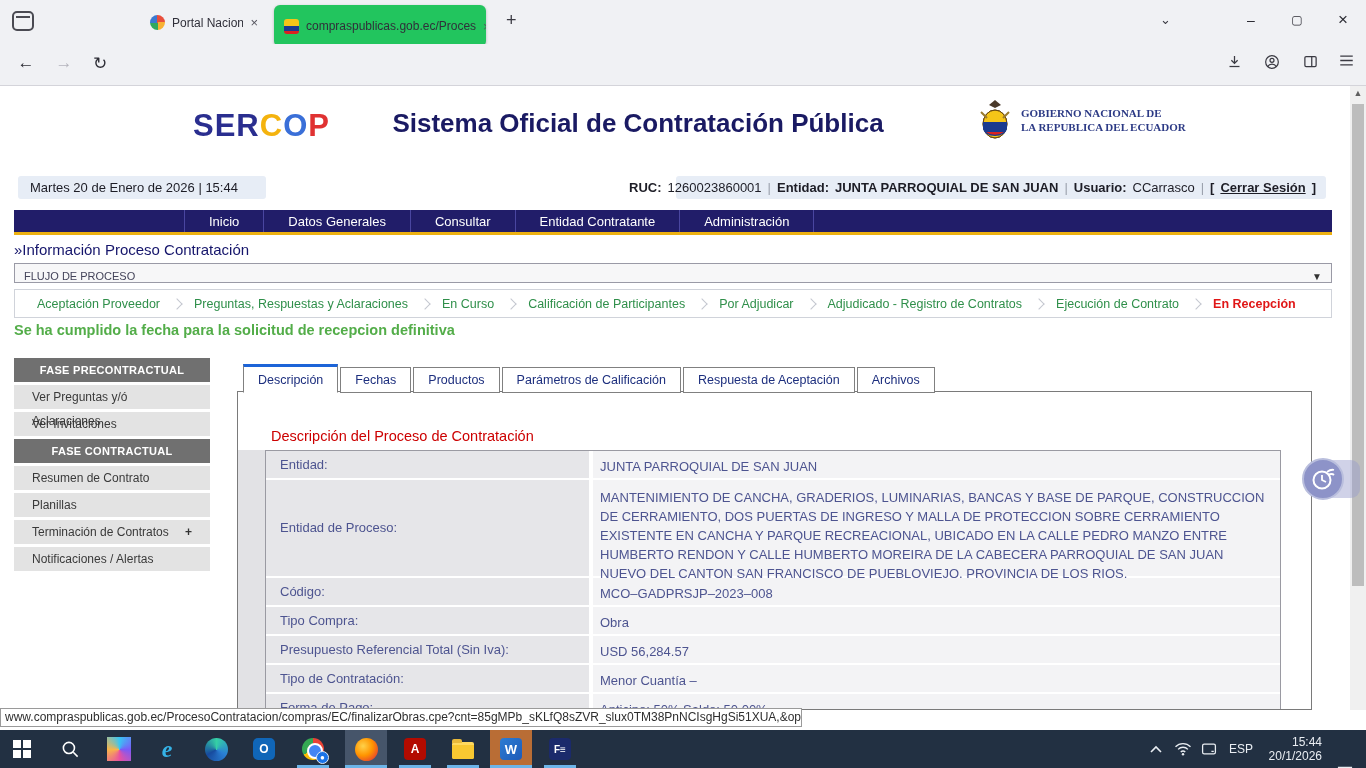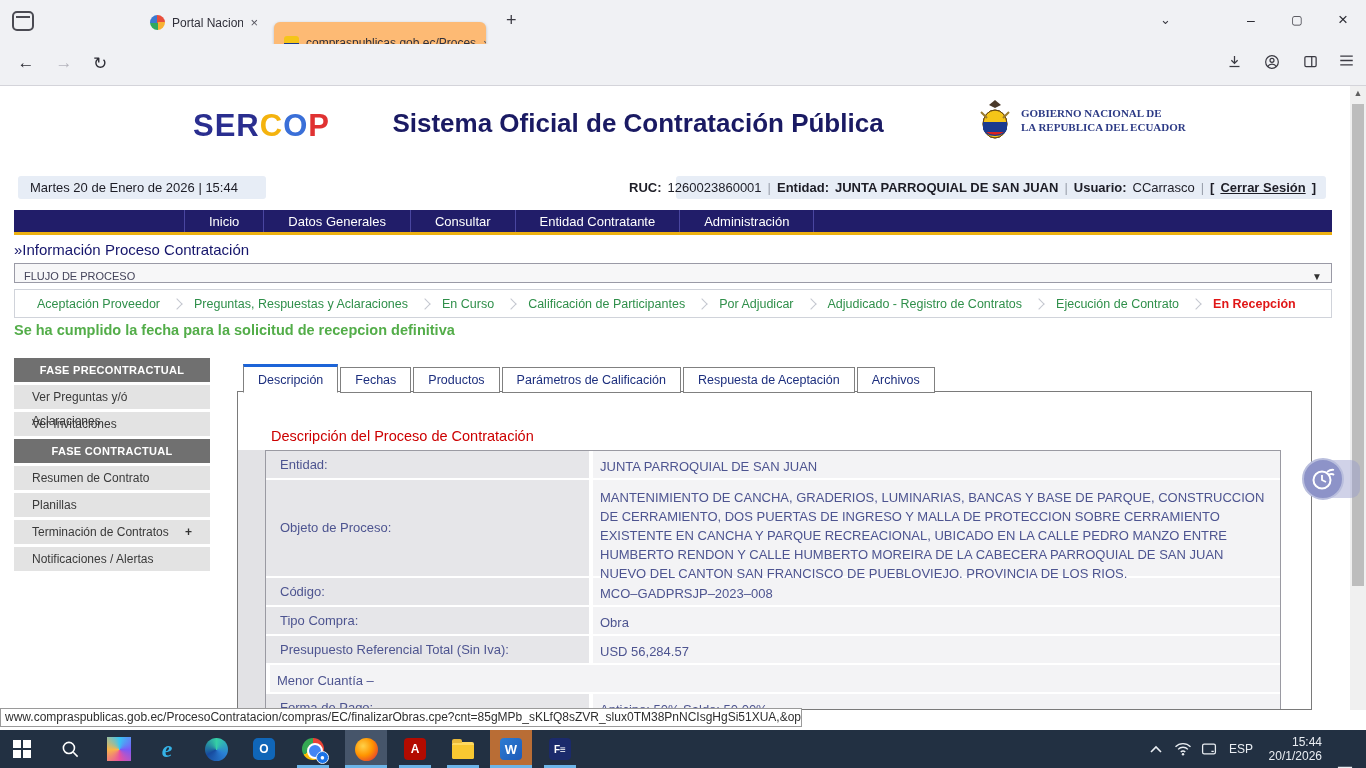--- a/index.html
+++ b/index.html
@@ -6,21 +6,21 @@
   html,body{width:1366px;height:768px;overflow:hidden}
   body{font-family:"Liberation Sans",sans-serif;background:#fff;position:relative;color:#222}
 
   
   #tabbar{position:absolute;left:0;top:0;width:1366px;height:44px;background:#f0f1f4}
   #ffview{position:absolute;left:12px;top:11px;width:22px;height:20px;border:2px solid #4a4a52;border-radius:5px}
   #ffview:before{content:"";position:absolute;left:2px;top:3px;right:2px;height:2px;background:#4a4a52}
   .tab{position:absolute;top:6px;height:33px;display:flex;align-items:center;gap:7px;padding:0 10px;border-radius:6px;font-size:12px;color:#30303a;white-space:nowrap;overflow:hidden}
   #tab1{left:140px;width:128px}
   #tab1 .tab-title{max-width:88px;overflow:hidden;text-overflow:clip}
-  #tab2{left:274px;width:212px;background:#fdba74;box-shadow:0 1px 3px rgba(0,0,0,.25);top:22px;height:42px}
+  #tab2{left:274px;width:212px;background:#22c55e;box-shadow:0 1px 3px rgba(0,0,0,.25);top:5px;height:42px}
   .fav{width:15px;height:15px;border-radius:50%;flex:0 0 15px}
   #fav1{background:conic-gradient(#e84e3c 0 25%,#f8b133 0 50%,#31a85f 0 75%,#3b79d1 0 100%)}
   #fav2{background:linear-gradient(180deg,#f5c518 0 50%,#1a3a8f 50% 78%,#d92121 78% 100%);border-radius:3px}
   .tab-close{font-size:13px;color:#55555e;margin-left:auto;cursor:default}
   #newtab{position:absolute;left:506px;top:10px;font-size:18px;color:#3a3a42}
   #alltabs{position:absolute;left:1160px;top:12px;font-size:13px;color:#3a3a42}
   .winctl{position:absolute;top:0;width:46px;height:40px;display:flex;align-items:center;justify-content:center;font-size:14px;color:#2c2c34}
   #win-min{left:1228px}#win-max{left:1274px;font-size:12px}#win-close{left:1320px;font-size:17px}
 
   
@@ -314,40 +314,41 @@
   <div id="contentbox">
     <div id="gutter"></div>
     <div id="descheading">Descripción del Proceso de Contratación</div>
     <div id="desctable">
       <div class="trow">
         <div class="tlabel h1l">Entidad:</div>
           <div class="tgap"></div>
         <div class="tval h1l">JUNTA PARROQUIAL DE SAN JUAN</div>
       </div>
       <div class="trow">
-        <div class="tlabel hml" style="padding-top:40px">Objeto de Proceso:</div>
+        <div class="tlabel hml" style="padding-top:40px">Entidad de Proceso:</div>
           <div class="tgap"></div>
         <div class="tval hml">MANTENIMIENTO DE CANCHA, GRADERIOS, LUMINARIAS, BANCAS Y BASE DE PARQUE, CONSTRUCCION DE CERRAMIENTO, DOS PUERTAS DE INGRESO Y MALLA DE PROTECCION SOBRE CERRAMIENTO EXISTENTE EN CANCHA Y PARQUE RECREACIONAL, UBICADO EN LA CALLE PEDRO MANZO ENTRE HUMBERTO RENDON Y CALLE HUMBERTO MOREIRA DE LA CABECERA PARROQUIAL DE SAN JUAN NUEVO DEL CANTON SAN FRANCISCO DE PUEBLOVIEJO, PROVINCIA DE LOS RIOS.</div>
       </div>
       <div class="trow">
         <div class="tlabel h1l">Código:</div>
           <div class="tgap"></div>
         <div class="tval h1l">MCO–GADPRSJP–2023–008</div>
       </div>
       <div class="trow">
         <div class="tlabel h1l">Tipo Compra:</div>
           <div class="tgap"></div>
         <div class="tval h1l">Obra</div>
       </div>
       <div class="trow">
         <div class="tlabel h1l">Presupuesto Referencial Total (Sin Iva):</div>
           <div class="tgap"></div>
         <div class="tval h1l">USD 56,284.57</div>
       </div>
       <div class="trow">
+        <div class="tlabel h1l">Tipo de Contratación:</div>
           <div class="tgap"></div>
         <div class="tval h1l">Menor Cuantía –</div>
       </div>
       <div class="trow">
         <div class="tlabel h1l">Forma de Pago:</div>
           <div class="tgap"></div>
         <div class="tval h1l">Anticipo: 50% Saldo: 50.00%</div>
       </div>
     </div>
   </div>

